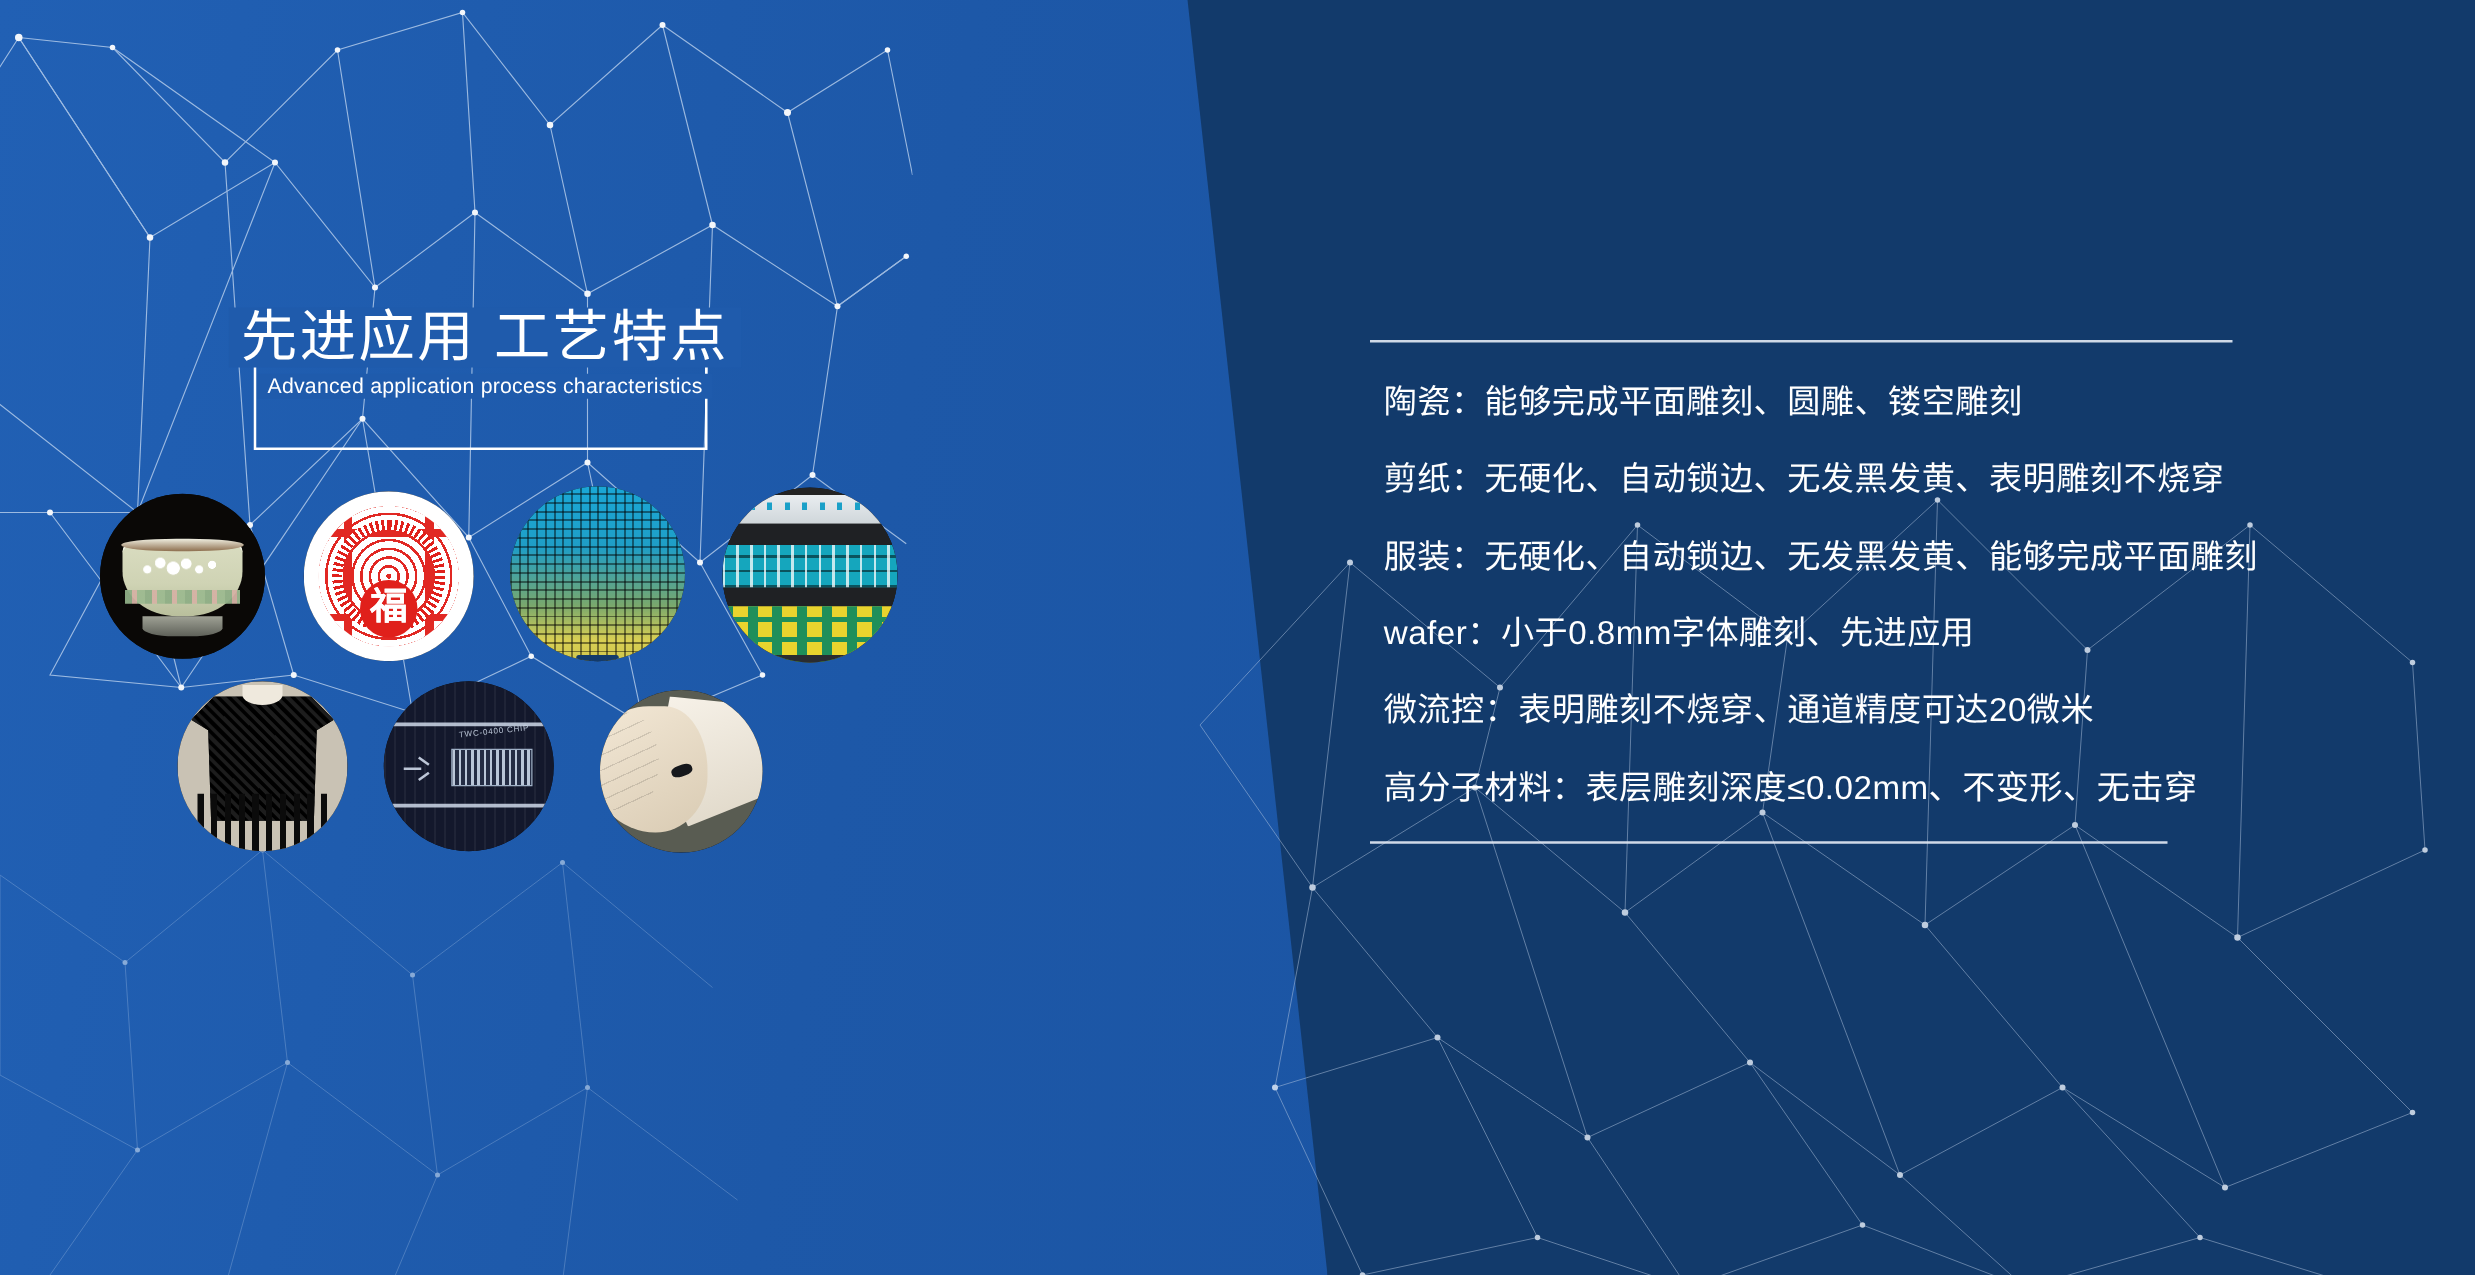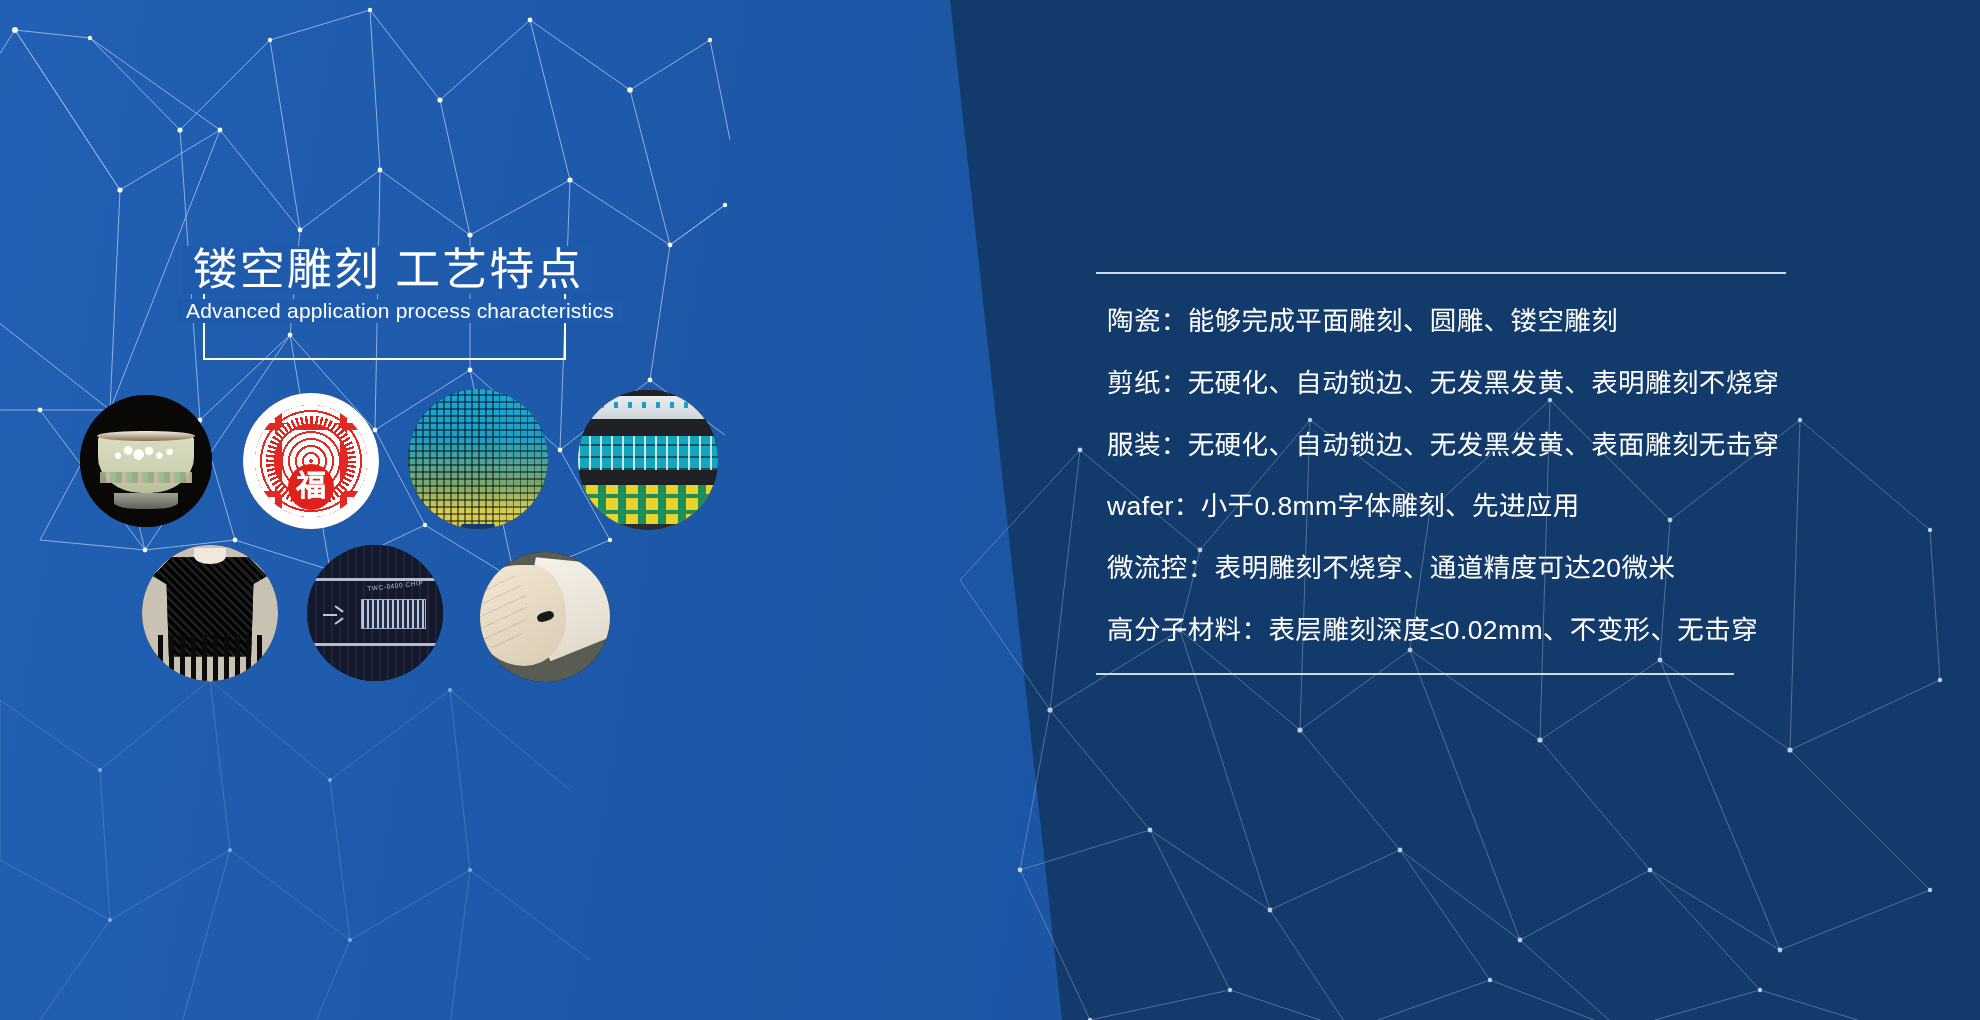--- a/index.html
+++ b/index.html
@@ -53,21 +53,21 @@
     line-height:1.06;
     letter-spacing:2px;
     font-weight:400;
     background:#1f5bac;
     display:inline-block;
     padding:0 10px;
     white-space:nowrap;
   }
   .title-en{
     color:#ffffff;
-    font-size:21px;
+    font-size:17px;
     letter-spacing:.2px;
     margin-top:5px;
     background:#1f5bac;
     display:inline-block;
     padding:0 8px;
     white-space:nowrap;
   }
 
   
   .gallery{position:absolute;left:0;top:0;width:1000px;height:1020px;}
@@ -396,21 +396,21 @@
       <circle cx="470" cy="70" r="2"></circle>
         <circle cx="130" cy="300" r="2"></circle>
         <circle cx="250" cy="230" r="2"></circle>
       <circle cx="370" cy="320" r="2"></circle>
         <circle cx="490" cy="250" r="2"></circle>
     </g>
   </svg>
 
   <div class="title-box"></div>
   <div class="title-wrap">
-    <div class="title-cn">镂空雕刻  工艺特点</div>
+    <div class="title-cn">先进应用  工艺特点</div>
     <div class="title-en">Advanced application process characteristics</div>
   </div>
 
   <div class="gallery">
 
     <div class="circ c1">
       <div class="art-bowl">
         <div class="bowl-body"></div>
         <div class="bowl-rim"></div>
         <div class="bowl-flower"></div>
@@ -478,21 +478,21 @@
       </div>
     </div>
 
   </div>
 
   <div class="panel">
     <hr class="rule rule-top">
     <ul class="items">
       <li class="item">陶瓷：能够完成平面雕刻、圆雕、镂空雕刻</li>
       <li class="item">剪纸：无硬化、自动锁边、无发黑发黄、表明雕刻不烧穿</li>
-      <li class="item">服装：无硬化、自动锁边、无发黑发黄、表面雕刻无击穿</li>
+      <li class="item">服装：无硬化、自动锁边、无发黑发黄、能够完成平面雕刻</li>
       <li class="item">wafer：小于0.8mm字体雕刻、先进应用</li>
       <li class="item">微流控：表明雕刻不烧穿、通道精度可达20微米</li>
       <li class="item">高分子材料：表层雕刻深度≤0.02mm、不变形、无击穿</li>
     </ul>
     <hr class="rule rule-bottom">
   </div>
 
 </div>
 
 </body></html>

